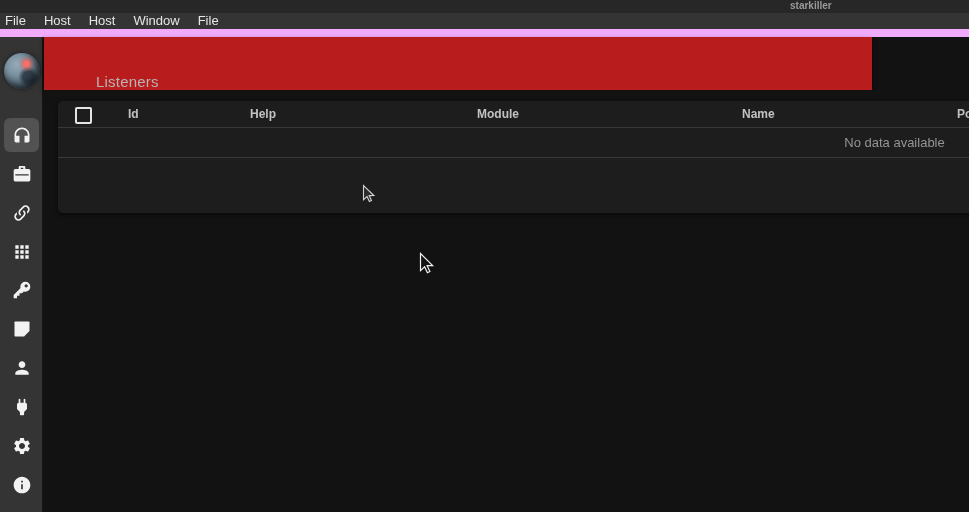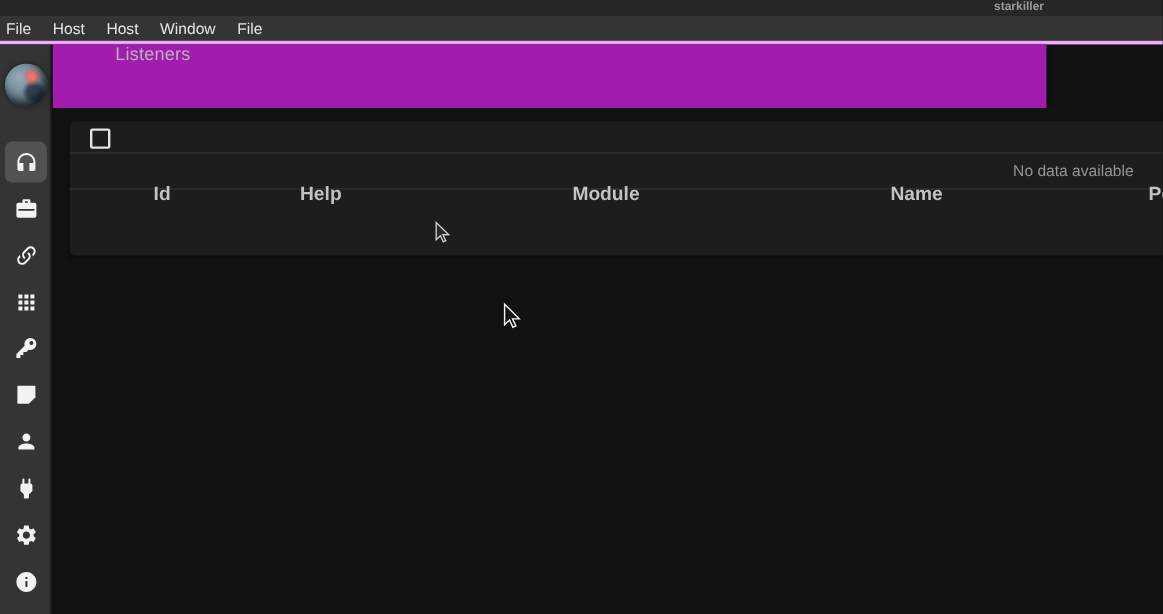--- a/index.html
+++ b/index.html
@@ -11,28 +11,28 @@
     -webkit-font-smoothing: antialiased;
   }
 
   
   .titlebar {
     position: absolute; left: 0; top: 0; width: 969px; height: 13px;
     background: #272727;
   }
   .titlebar .wtitle {
     position: absolute; left: 790px; top: 0; width: 80px; height: 13px;
-    text-align: right; font-size: 10px; line-height: 12px;
+    text-align: left; font-size: 10px; line-height: 12px;
     color: #9a9a9a; font-weight: bold;
   }
 
   
   .menubar {
     position: absolute; left: 0; top: 13px; width: 969px; height: 24px;
-    background: #343434; border-bottom: 3px solid #f0abfc;
+    background: #343434; border-bottom: 8px solid #f0abfc;
     display: flex; align-items: center;
   }
   .menubar .mitem {
     color: #e6e6e6; font-size: 13px; padding: 0 9px; height: 20px;
     line-height: 20px; cursor: default;
   }
   .menubar .mitem:first-child { padding-left: 5px; }
 
   
   .sidebar {
@@ -52,46 +52,45 @@
     position: absolute; left: 4px; width: 35px; height: 34px;
     display: flex; align-items: center; justify-content: center;
     border-radius: 6px; cursor: pointer;
   }
   .nav-item.active { background: #525252; }
   .nav-item svg { width: 20px; height: 20px; fill: #f2f2f2; display: block; }
 
   
   .appbar {
     position: absolute; left: 44px; top: 37px; width: 828px; height: 53px;
-    background: #a21caf;
+    background: #b91c1c;
     box-shadow: 0 2px 4px rgba(0,0,0,0.4), 0 4px 6px rgba(0,0,0,0.25);
-    display: flex; align-items: flex-start;
+    display: flex; align-items: flex-end;
   }
   .appbar .page-title {
     margin-left: 52px; font-size: 15px; color: #b5b5b5; letter-spacing: 0.2px;
   }
 
   
   .main { position: absolute; left: 44px; top: 90px; width: 925px; height: 422px; background: #121212; }
 
   
   .card {
     position: absolute; left: 58px; top: 101px; width: 931px; height: 112px;
     background: #1d1d1d; border-radius: 5px;
     box-shadow: 0 2px 4px rgba(0,0,0,0.5);
   }
   .thead {
     position: relative; height: 27px;
     border-bottom: 1px solid rgba(255,255,255,0.12);
   }
   .thead .col {
     position: absolute; top: 0; height: 27px; line-height: 27px;
-    font-size: 16px; font-weight: bold; color: #c2c2c2; cursor: pointer;
+    font-size: 12px; font-weight: bold; color: #c2c2c2; cursor: pointer;
     white-space: nowrap;
-    margin-top: 48px;
   }
   .checkbox {
     position: absolute; left: 17px; top: 6px; width: 17px; height: 17px;
     border: 2px solid #e4e4e4; border-radius: 2px; background: transparent;
     cursor: pointer;
   }
   .col-id     { left: 70px; }
   .col-name   { left: 192px; }
   .col-module { left: 419px; }
   .col-host   { left: 684px; }

